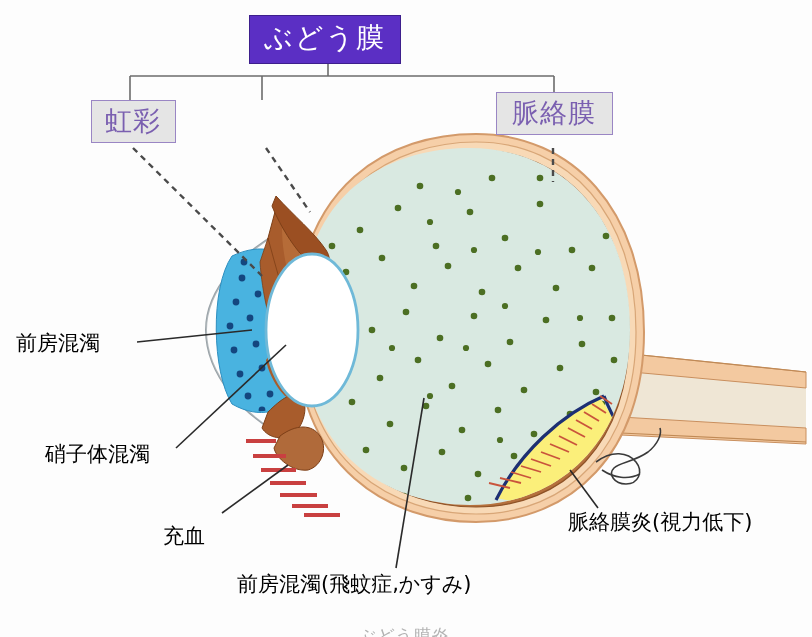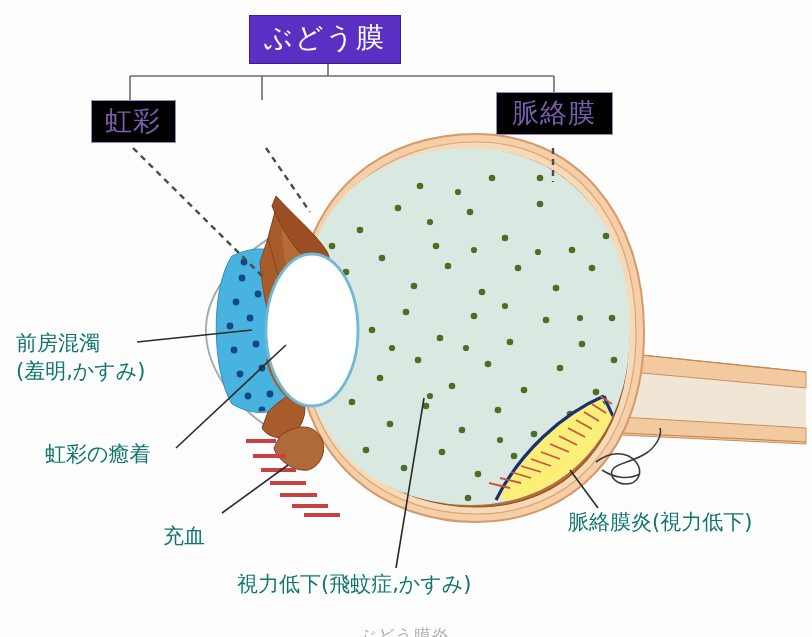--- a/index.html
+++ b/index.html
@@ -21,21 +21,21 @@
     position: absolute;
     left: 0;
     top: 0;
     width: 812px;
     height: 637px;
   }
   .label-box {
     position: absolute;
     box-sizing: border-box;
     border: 1.5px solid #9a86c4;
-    background: #000000;
+    background: #e5e5e5;
     color: #7a5fb0;
     font-size: 27px;
     line-height: 1;
     letter-spacing: 1px;
     text-align: center;
     padding: 6px 11px 8px 10px;
     white-space: nowrap;
     font-weight: 400;
   }
   .title-box {
@@ -46,21 +46,21 @@
     color: #ffffff;
     font-size: 28px;
     line-height: 1;
     letter-spacing: 2px;
     text-align: center;
     padding: 8px 14px 11px 14px;
     white-space: nowrap;
   }
   .anno {
     position: absolute;
-    color: #0f766e;
+    color: #000000;
     font-size: 21px;
     line-height: 1.35;
     white-space: nowrap;
     letter-spacing: 0px;
   }
   .anno.two-line { white-space: normal; }
   .footer-text {
     position: absolute;
     color: #5a5a5a;
     font-size: 18px;
@@ -311,26 +311,25 @@
 
   <div class="title-box" style="left:249px; top:15px;">ぶどう膜</div>
 
   <div class="label-box" style="left:91px; top:100px; width:85px;">虹彩</div>
 
 
   <div class="label-box" style="left:496px; top:92px; width:117px;">脈絡膜</div>
 
   <div class="anno two-line" style="left:16px; top:329px; width:170px;">
     <div>前房混濁</div>
-    <div>(羞明,かすみ)</div>
   </div>
 
-  <div class="anno" style="left:45px; top:440px;">虹彩の癒着</div>
+  <div class="anno" style="left:45px; top:440px;">硝子体混濁</div>
 
   <div class="anno" style="left:163px; top:522px;">充血</div>
 
-  <div class="anno" style="left:237px; top:570px;">視力低下(飛蚊症,かすみ)</div>
+  <div class="anno" style="left:237px; top:570px;">前房混濁(飛蚊症,かすみ)</div>
 
   <div class="anno" style="left:568px; top:508px;">脈絡膜炎(視力低下)</div>
 
   <div class="footer-text" style="left:358px; top:624px;">ぶどう膜炎</div>
 
 </div>
 
 </body></html>

